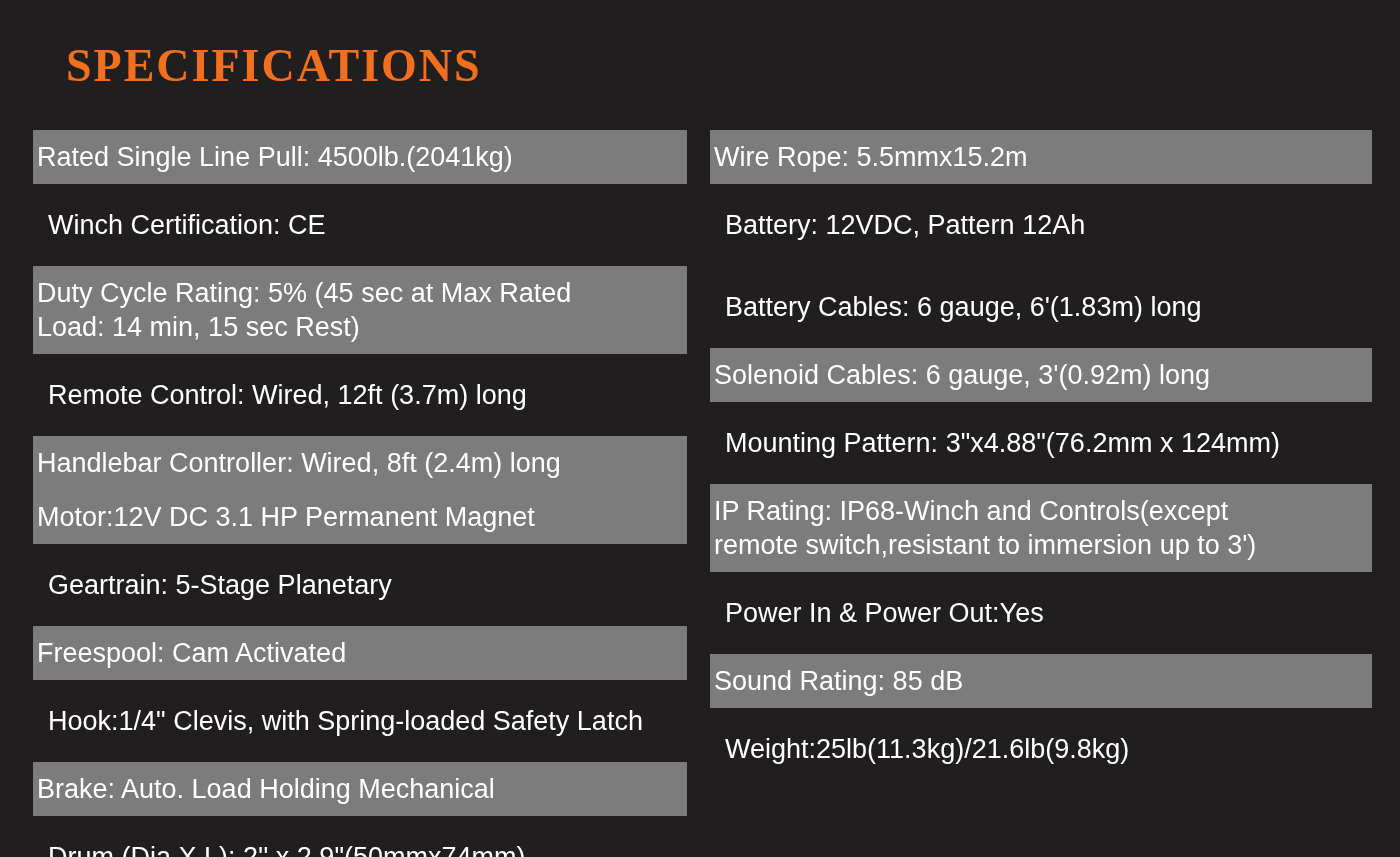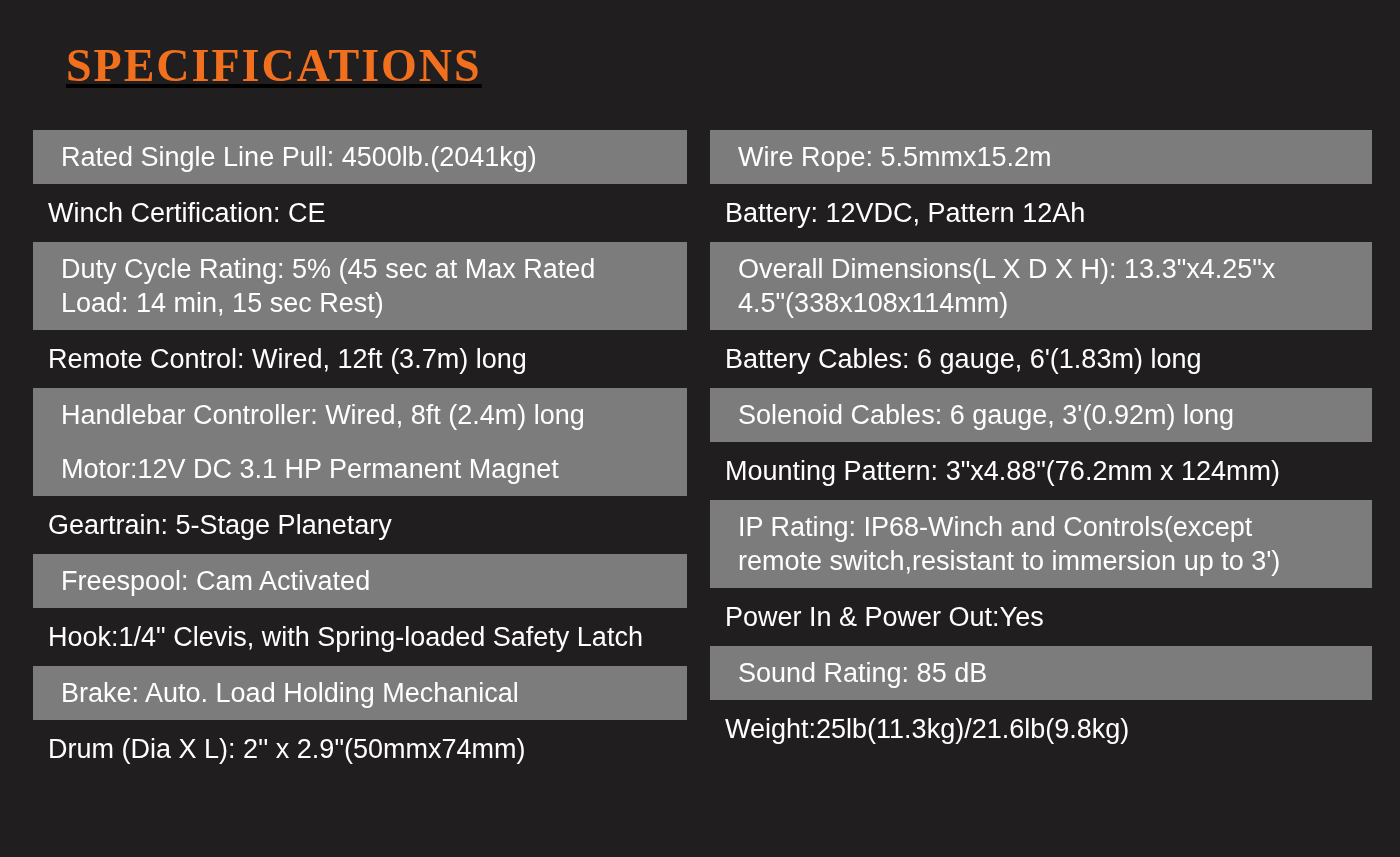--- a/index.html
+++ b/index.html
@@ -11,21 +11,20 @@
     height: 857px;
     background: var(--bg, #211e1f);
     font-family: "Liberation Sans", sans-serif;
     overflow: hidden;
   }
   .header {
     display: flex;
     align-items: center;
     margin: 29px 0 0 42px;
     height: 74px;
-    text-decoration: underline;
   }
   .accent-bar {
     width: 10px;
     background: var(--accent, #f2701d);
   }
   .title {
     font-family: "Liberation Serif", serif;
     font-weight: 700;
     color: var(--accent, #f2701d);
     font-size: 46px;
@@ -46,25 +45,25 @@
   .col-right { width: 662px; }
   .row {
     color: #ffffff;
     font-size: 27px;
     line-height: 34px;
     white-space: pre;
     box-sizing: border-box;
   }
   .row.shaded {
     background: var(--rowbg, #7c7c7c);
-    padding: 10px 28px;
+    padding: 10px 4px;
     width: 100%;
   }
   .row.plain {
-    padding: 12px 15px;
+    padding: 24px 15px;
   }
 </style>
 </head>
 <body style="--bg: #211e1f; --accent: #f2701d; --rowbg: #7c7c7c;">
 
 <div class="page">
   <header class="header">
     <span class="accent-bar"></span>
     <h1 class="title">SPECIFICATIONS</h1>
   </header>
@@ -80,22 +79,20 @@
         <div class="row shaded">Motor:12V DC 3.1 HP Permanent Magnet</div>
         <div class="row plain">Geartrain: 5-Stage Planetary</div>
         <div class="row shaded">Freespool: Cam Activated</div>
         <div class="row plain">Hook:1/4" Clevis, with Spring-loaded Safety Latch</div>
         <div class="row shaded">Brake: Auto. Load Holding Mechanical</div>
         <div class="row plain">Drum (Dia X L): 2'' x 2.9"(50mmx74mm)</div>
       </div>
     <div class="col col-right" id="col-right">
         <div class="row shaded">Wire Rope: 5.5mmx15.2m</div>
         <div class="row plain">Battery: 12VDC, Pattern 12Ah</div>
-        <div class="row shaded">Overall Dimensions(L X D X H): 13.3"x4.25"x
-4.5"(338x108x114mm)</div>
         <div class="row plain">Battery Cables: 6 gauge, 6'(1.83m) long</div>
         <div class="row shaded">Solenoid Cables: 6 gauge, 3'(0.92m) long</div>
         <div class="row plain">Mounting Pattern: 3"x4.88"(76.2mm x 124mm)</div>
         <div class="row shaded">IP Rating: IP68-Winch and Controls(except
 remote switch,resistant to immersion up to 3')</div>
         <div class="row plain">Power In &amp; Power Out:Yes</div>
         <div class="row shaded">Sound Rating: 85 dB</div>
         <div class="row plain">Weight:25lb(11.3kg)/21.6lb(9.8kg)</div>
       </div>
   </div>

